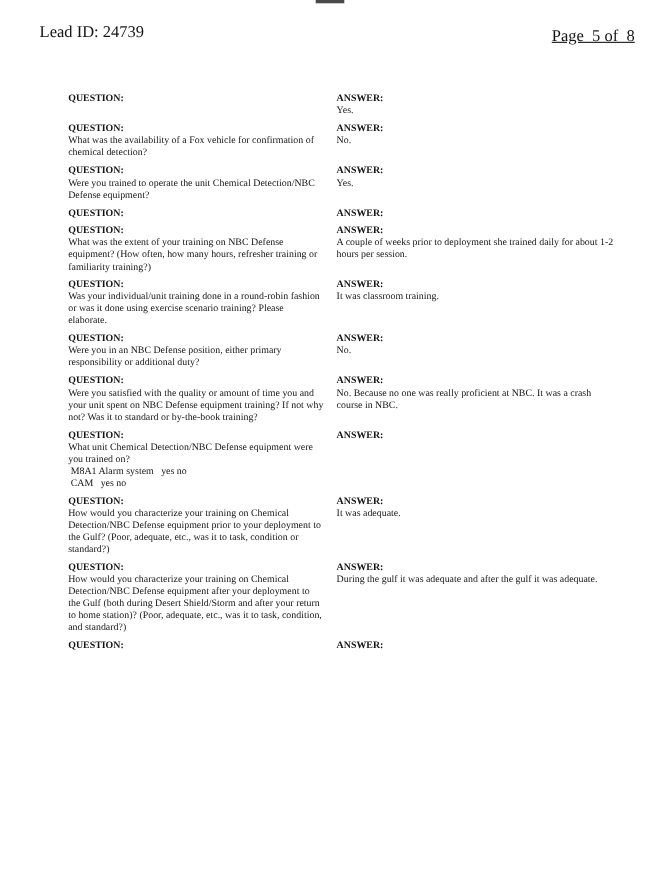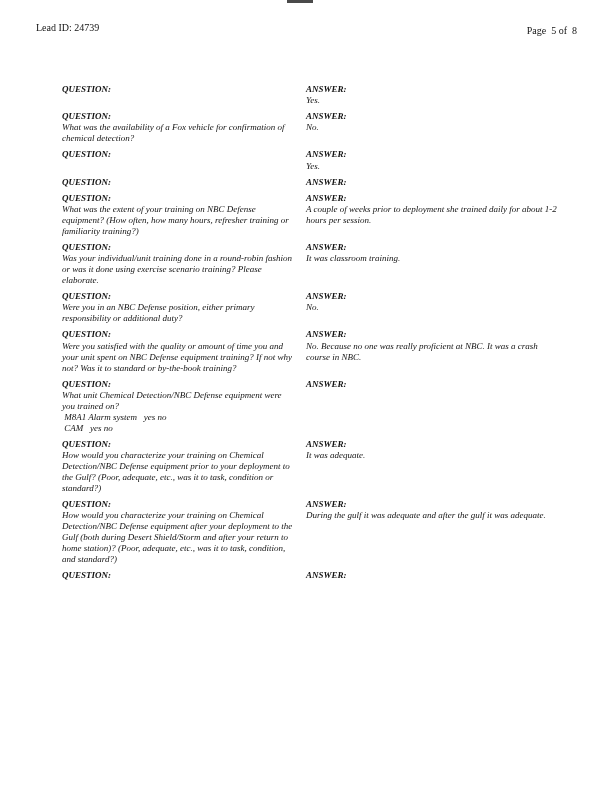--- a/index.html
+++ b/index.html
@@ -22,40 +22,40 @@
     left: 287px;
     top: 0;
     width: 26px;
     height: 3px;
     background: #4a4a4a;
   }
   .header-left {
     position: absolute;
     left: 36px;
     top: 22px;
-    font-size: 10px;
+    font-size: 15px;
   }
   .header-right {
     position: absolute;
     right: 34px;
     top: 25px;
-    font-size: 10px;
+    font-size: 15px;
     white-space: pre;
+    text-decoration: underline;
   }
   .content {
     position: absolute;
     left: 62px;
     top: 84px;
     width: 500px;
   }
   .qa-row {
     display: flex;
     align-items: flex-start;
     margin-bottom: 5px;
-    font-style: italic;
   }
   .q-col {
     width: 244px;
     padding-right: 12px;
     box-sizing: border-box;
     flex: none;
   }
   .a-col {
     flex: 1;
     min-width: 0;
@@ -103,20 +103,21 @@
     </div>
     <div class="a-col">
       <div class="label">ANSWER:</div>
       <div class="a-text">No.</div>
     </div>
   </div>
 
   <div class="qa-row">
     <div class="q-col">
       <div class="label">QUESTION:</div>
+      <div class="q-text">Were you trained to operate the unit Chemical Detection/NBC Defense equipment?</div>
 
     </div>
     <div class="a-col">
       <div class="label">ANSWER:</div>
       <div class="a-text">Yes.</div>
     </div>
   </div>
 
   <div class="qa-row">
     <div class="q-col">

